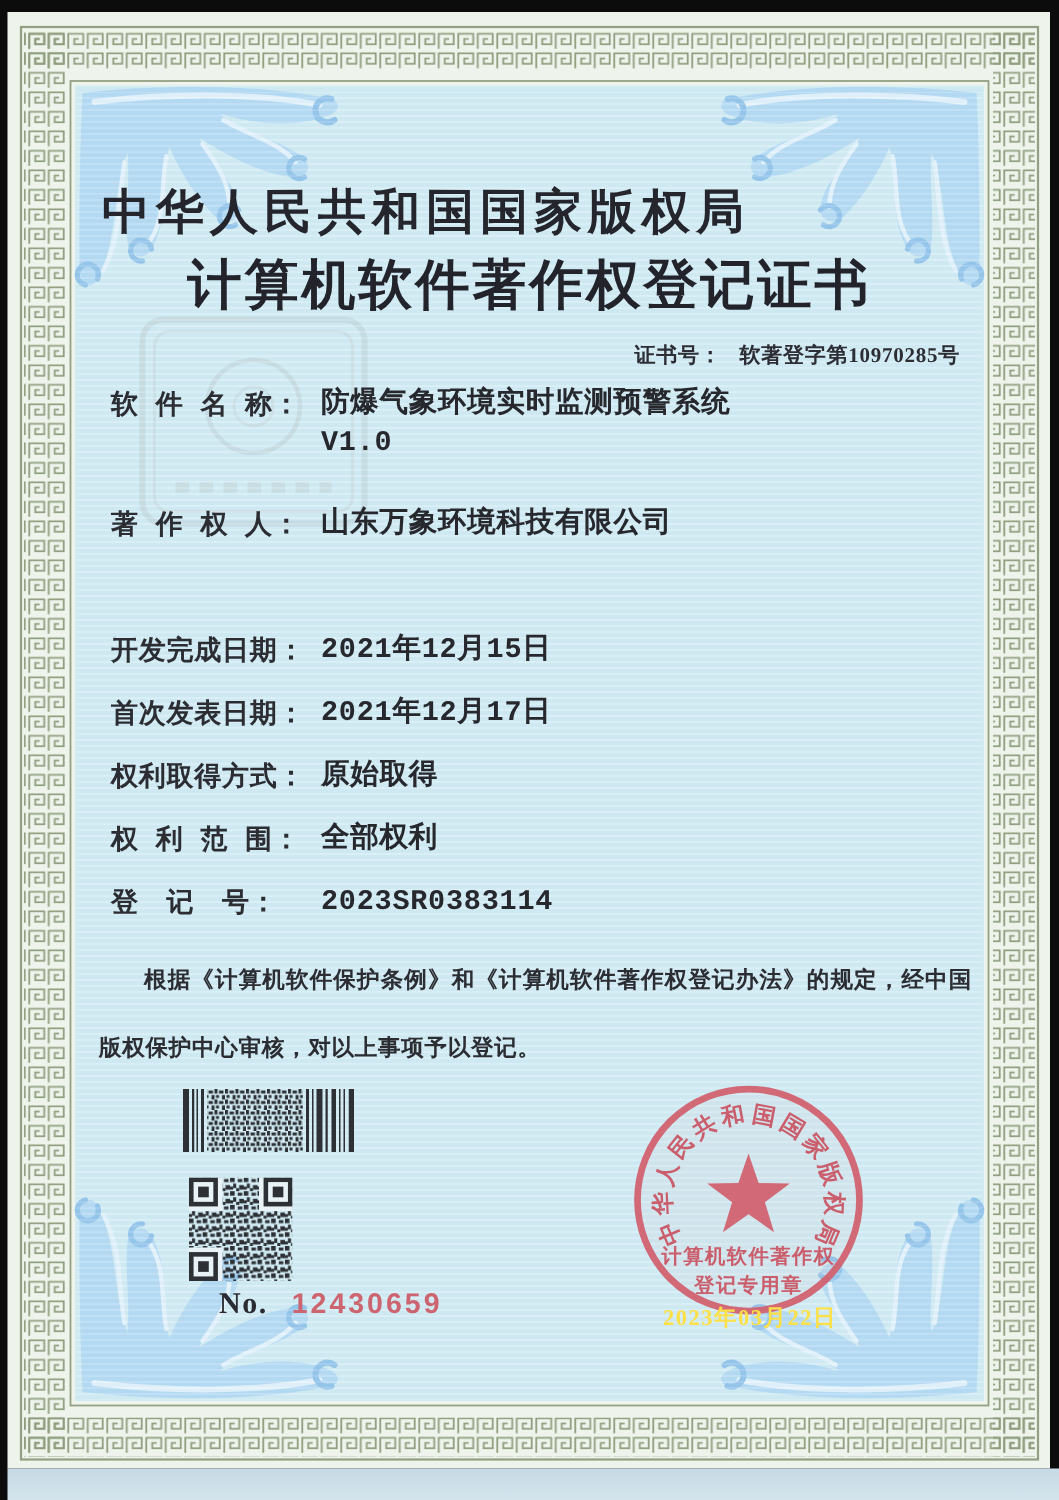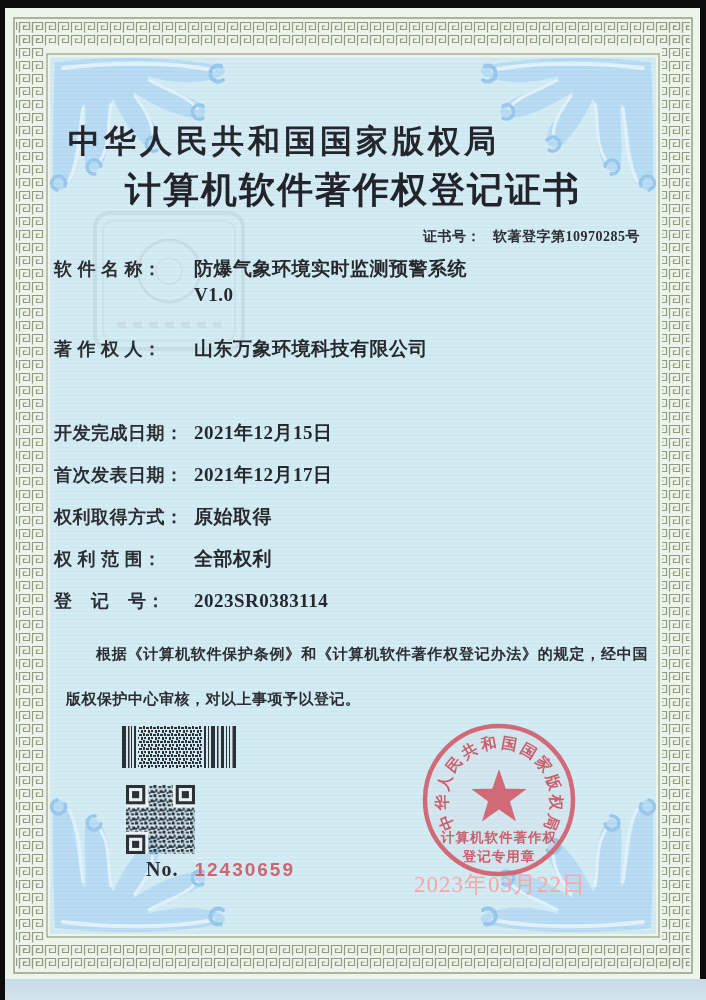--- a/index.html
+++ b/index.html
@@ -31,21 +31,21 @@
   }
   .title2 {
     position:absolute; left:0; top:166px; width:706px; text-align:center;
     font-size:36px; font-weight:bold; letter-spacing:2px; color:#22232b;
   }
   .certno {
     position:absolute; top:228px; right:66px;
     font-size:14px; font-weight:bold; color:#2c2d35; letter-spacing:.5px;
   }
   .certno .cv { margin-left:12px; }
-  .row { position:absolute; left:54px; width:580px; }
+  .row { position:absolute; left:74px; width:580px;font-family:Liberation Mono, monospace; }
   .row .lbl {
     display:inline-block; font-size:18px; font-weight:bold; color:#2b2d33;
     white-space:pre; letter-spacing:.5px;
   }
   .row .val {
     position:absolute; left:140px; top:-1px;
     font-size:19px; font-weight:bold; color:#26282e; letter-spacing:.5px;
     line-height:26px; white-space:nowrap;
   }
   .statement {
@@ -57,21 +57,21 @@
   .qr-box { position:absolute; left:126px; top:785px; width:69px; height:69px; }
   .no-line { position:absolute; left:98px; top:858px; font-size:20px; }
   .no-line .no-label { font-weight:bold; color:#2b2c33; letter-spacing:1px;margin-left:48px; }
   .no-line .no-value {
     margin-left:16px; color:#cd6570; letter-spacing:2px;
     font-family:"Liberation Sans", sans-serif; font-weight:600; font-size:19px;text-align:right;
   }
   .seal-box { position:absolute; left:419px; top:720px; width:160px; height:160px; opacity:.93; }
   .issue-date {
     position:absolute; left:400px; top:869px; width:200px; text-align:center;
-    font-size:23px; font-weight:normal; color:#fca5a5; letter-spacing:1px;
+    font-size:15px; font-weight:bold; color:#fde047; letter-spacing:1px;
   }
 </style>
 </head>
 <body>
 
 <div class="page"></div>
 
 <svg class="frame" viewBox="0 0 695 971">
   <defs>
     <pattern id="fret" width="13" height="13" patternUnits="userSpaceOnUse">

